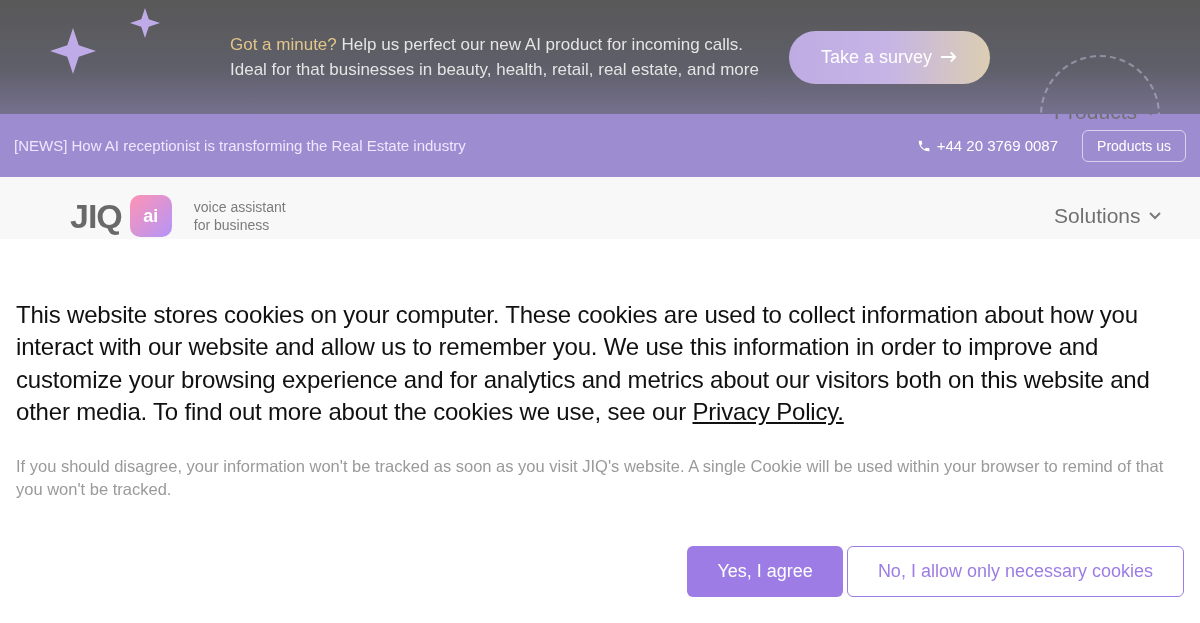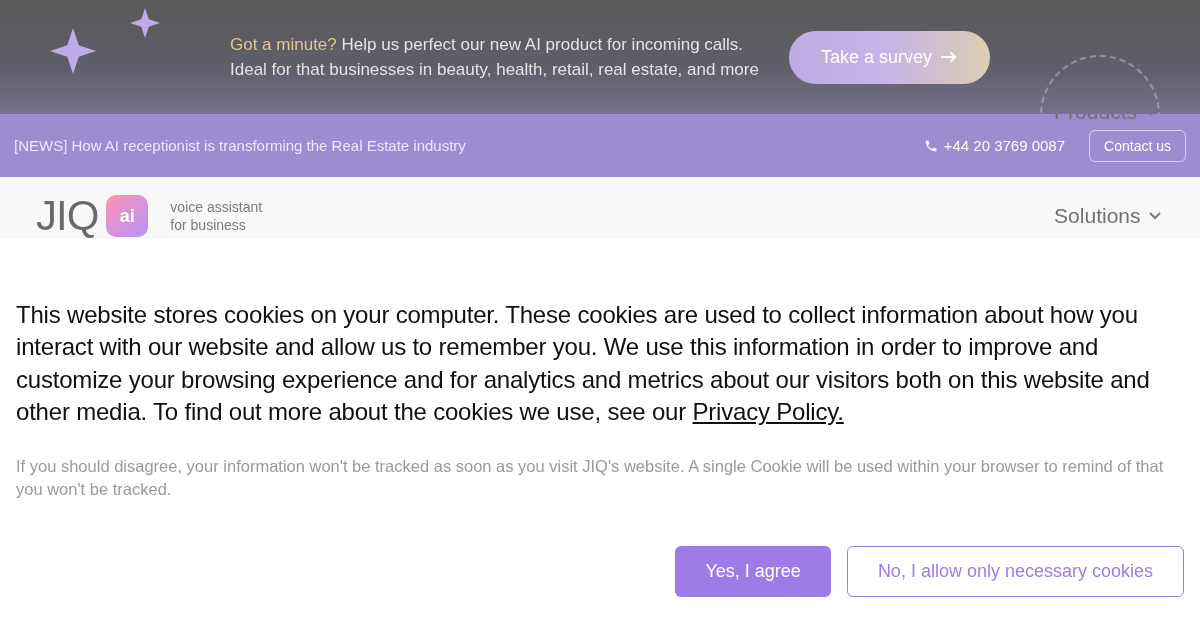--- a/index.html
+++ b/index.html
@@ -93,21 +93,21 @@
 
 
 .main-nav {
   background: #f5f5f5;
   height: 78px;
   display: flex;
   align-items: center;
   padding: 0 36px;
 }
 .logo-wrap { display: flex; align-items: center; gap: 8px; }
-.logo-text { font-size: 42px; font-weight: 400; letter-spacing: -1px; color: #1a1a1a; }
+.logo-text { font-size: 34px; font-weight: 700; letter-spacing: -1px; color: #1a1a1a; margin-left: 34px; }
 .logo-ai {
   display: inline-flex;
   align-items: center;
   justify-content: center;
   width: 42px;
   height: 42px;
   border-radius: 10px;
   background: linear-gradient(135deg, #ff5a8c 0%, #8b5cf6 100%);
   color: #fff;
   font-size: 18px;
@@ -158,21 +158,21 @@
 .cookie-sub {
   margin-top: 26px;
   font-size: 16.5px;
   line-height: 1.45;
   color: #9a9a9a;
 }
 .cookie-actions {
   margin-top: 44px;
   display: flex;
   justify-content: flex-end;
-  gap: 16px;
+  gap: 4px;
 }
 .btn-agree {
   background: #9d7de5;
   color: #fff;
   border: none;
   border-radius: 6px;
   padding: 14px 30px;
   font-size: 18px;
   font-weight: 500;
   cursor: pointer;
@@ -212,21 +212,21 @@
 </div>
 
 <div class="news-bar">
   <span class="news-text">[NEWS] How AI receptionist is transforming the Real Estate industry</span>
   <span class="phone">
     <svg viewBox="0 0 24 24">
         <path d="M6.6 10.8c1.4 2.8 3.8 5.2 6.6 6.6l2.2-2.2c.3-.3.7-.4 1-.2 1.2.4 2.5.6 3.8.6.6 0 1 .4 1 1V20c0 .6-.4 1-1 1C10.6 21 3 13.4 3 4c0-.6.4-1 1-1h3.4c.6 0 1 .4 1 1 0 1.3.2 2.6.6 3.8.1.4 0 .8-.2 1l-2.2 2z"></path>
       </svg>
     <span>+44 20 3769 0087</span>
   </span>
-  <button class="contact-btn">Contact us</button>
+  <button class="contact-btn">Products us</button>
 </div>
 
 <div class="main-nav">
   <div class="logo-wrap">
     <span class="logo-text">JIQ</span>
     <span class="logo-ai">ai</span>
     <div class="logo-sub">
       <div>voice assistant</div>
       <div>for business</div>
     </div>

